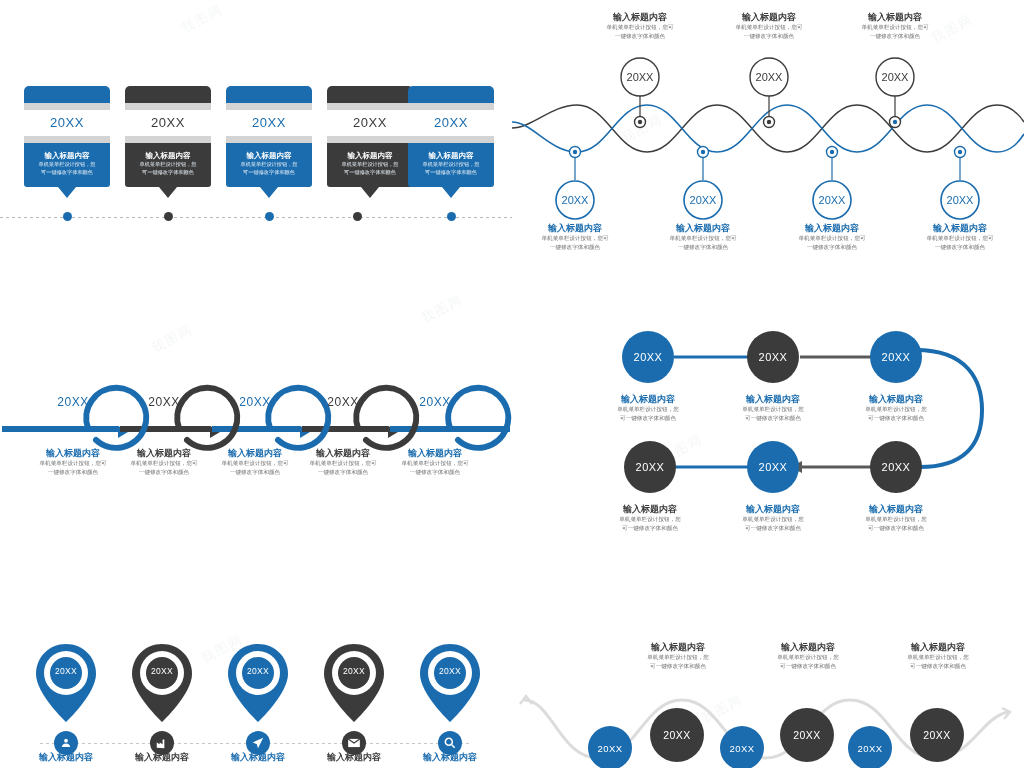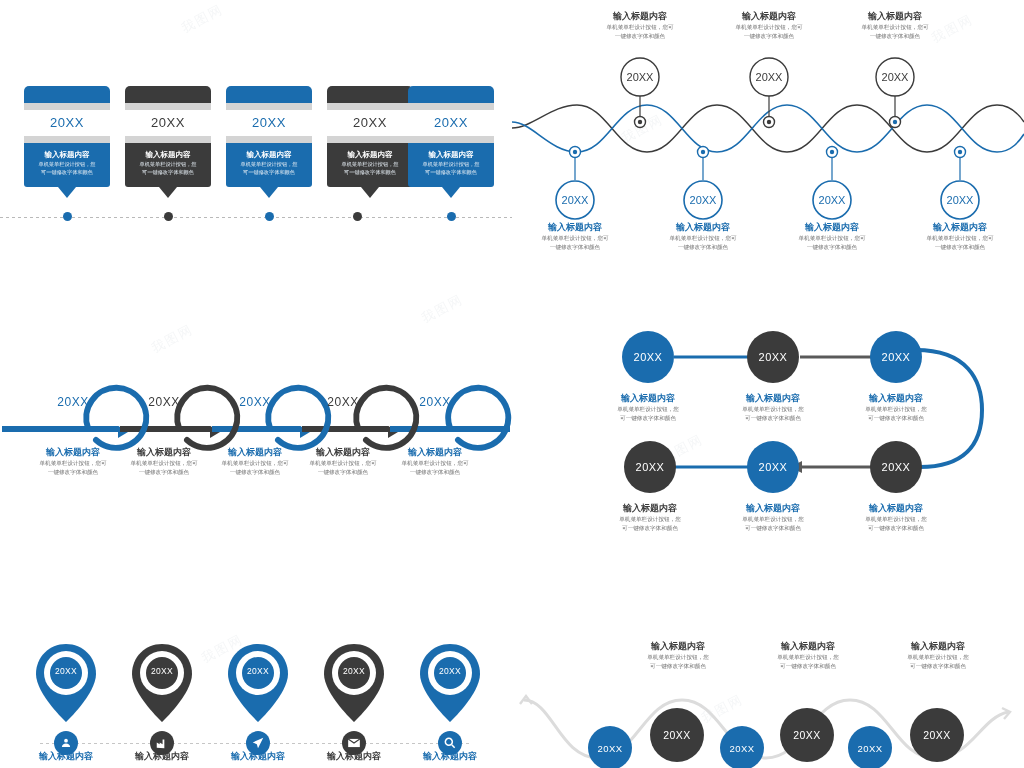--- a/index.html
+++ b/index.html
@@ -9,21 +9,21 @@
     overflow:hidden;position:relative;
   }
   .stage{position:relative;width:1024px;height:768px;}
 
   
   .wm{position:absolute;pointer-events:none;opacity:.10;color:#9aa7b4;
       font-size:13px;letter-spacing:2px;transform:rotate(-28deg);white-space:nowrap;
       font-family:"DejaVu Sans",sans-serif;}
 
   
-  .ttl{font-size:9px;font-weight:bold;line-height:1.25;white-space:nowrap;font-family:Liberation Mono, monospace;}
+  .ttl{font-size:9px;font-weight:bold;line-height:1.25;white-space:nowrap;}
   .bdy{font-size:5.6px;line-height:1.55;color:#6f6f6f;white-space:nowrap;}
   .blue{color:#1a6cae;}
   .dark{color:#3b3b3b;}
   .cen{text-align:center;}
 
   
   .p1{position:absolute;left:0;top:86px;width:512px;height:145px;}
   .card{position:absolute;width:86px;}
   .card .capA{height:17px;border-radius:5px 5px 0 0;}
   .card .capB{height:7px;background:#d4d4d4;}

